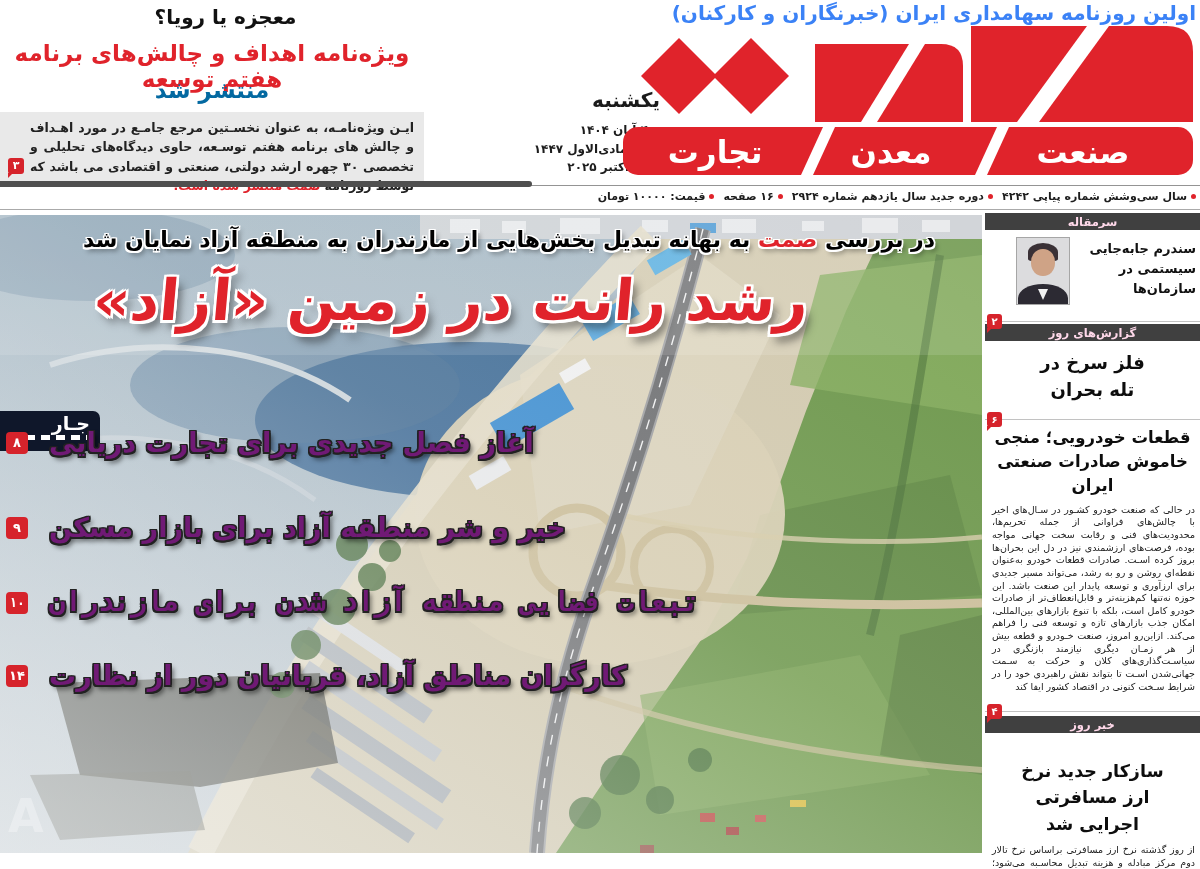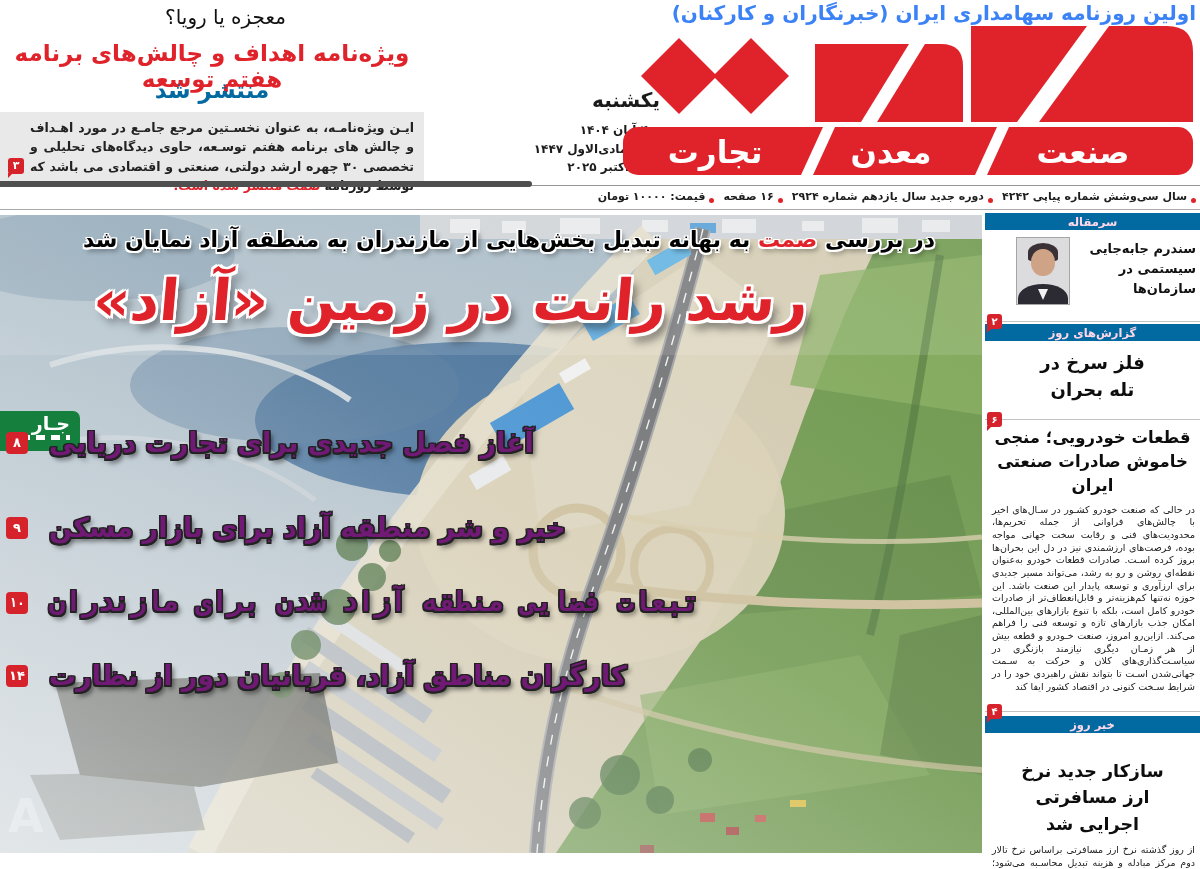--- a/index.html
+++ b/index.html
@@ -1,21 +1,21 @@
 <!DOCTYPE html>
 <html lang="fa"><head>
 <meta charset="utf-8">
 <style>
   html,body{margin:0;padding:0;background:#fff;}
   .page{position:relative;width:1200px;height:869px;background:#fff;overflow:hidden;
         font-family:"DejaVu Sans",sans-serif;}
   
   .promo{position:absolute;left:0;top:0;width:424px;height:182px;direction:rtl;}
   .promo-title{position:absolute;top:5px;left:0;right:0;text-align:center;
-               font-size:20px;font-weight:normal;color:#111;padding-left:27px;}
+               font-size:20px;font-weight:bold;color:#111;padding-left:27px;}
   .promo-sub1{position:absolute;top:40px;left:0;right:0;text-align:center;
               font-size:23px;font-weight:bold;color:#e0232b;}
   .promo-sub2{position:absolute;top:77px;left:0;right:0;text-align:center;
               font-size:23px;font-weight:bold;color:#0369a1;}
   .promo-body{position:absolute;top:112px;left:0;right:0;height:70px;background:#e9e9e9;
               box-sizing:border-box;padding:6px 10px 6px 30px;font-size:12.5px;font-weight:bold;
               color:#222;text-align:justify;line-height:1.55;}
   .promo-body .brand-inline{color:#e0232b;}
   .promo-body .red-tail{color:#e0232b;}
   .chip{background:#d6232b;color:#fff;font-weight:bold;display:flex;align-items:center;
@@ -33,21 +33,21 @@
   .logo{position:absolute;right:3px;top:26px;width:578px;height:152px;}
   
   .rule-thin-a{position:absolute;left:0;top:185px;width:1200px;height:1px;background:#949494;}
   .rule-thick{position:absolute;left:0;top:181px;width:532px;height:6px;background:#4f4f4f;
               border-radius:0 3px 3px 0;}
   .rule-thin-b{position:absolute;left:0;top:209px;width:1200px;height:1px;background:#aaa;}
   .urls{position:absolute;left:55px;top:189px;width:390px;text-align:center;
         font-family:"Liberation Serif",serif;font-size:15.5px;color:#111;}
   .issue{position:absolute;right:4px;top:190px;direction:rtl;display:flex;gap:9px;
          align-items:center;font-size:11px;font-weight:bold;color:#1d1d1d;}
-  .issue .seg{display:inline-flex;align-items:flex-end;gap:4px;}
+  .issue .seg{display:inline-flex;align-items:center;gap:4px;}
   .issue .reddot{width:5px;height:5px;}
   
   .photo{position:absolute;left:0;top:215px;width:982px;height:638px;overflow:hidden;background:#b5c1c9;}
   .photo svg{position:absolute;inset:0;}
   .kicker{position:absolute;top:12px;left:0;right:0;text-align:center;direction:rtl;
           font-size:22px;font-weight:bold;color:#000;
           text-shadow:-1.5px -1.5px 0 #fff,1.5px -1.5px 0 #fff,-1.5px 1.5px 0 #fff,
                       1.5px 1.5px 0 #fff,0 -1.5px 0 #fff,0 1.5px 0 #fff,-1.5px 0 0 #fff,
                       1.5px 0 0 #fff,3px 4px 5px rgba(0,0,0,.4);padding-left:36px;}
   .kicker .brand-inline{color:#e0232b;}
@@ -57,31 +57,31 @@
                       2.5px 2.5px 0 #fff,0 -2.5px 0 #fff,0 2.5px 0 #fff,-2.5px 0 0 #fff,
                       2.5px 0 0 #fff,6px 8px 9px rgba(30,30,30,.55);}
   .related{position:absolute;left:6px;top:0;width:640px;}
   .rel-item{position:absolute;display:flex;align-items:center;gap:9px;direction:ltr;white-space:nowrap;}
   .rel-chip{width:22px;height:22px;font-size:13px;border-radius:4px;flex:none;}
   .rel-chip::after{display:none;}
   .rel-label{direction:rtl;font-size:27px;font-weight:bold;color:#701a75;
           text-shadow:-1.5px -1.5px 0 #222,1.5px -1.5px 0 #222,-1.5px 1.5px 0 #222,
                       1.5px 1.5px 0 #222,0 -1.5px 0 #222,0 1.5px 0 #222,-1.5px 0 0 #222,
                       1.5px 0 0 #222,3px 4px 5px rgba(0,0,0,.6);margin-left:12px;}
-  .ribbon{position:absolute;left:0;top:196px;width:80px;height:40px;background:#15803d;
+  .ribbon{position:absolute;left:0;top:196px;width:100px;height:40px;background:#0f172a;
           border-radius:0 7px 7px 0;color:#fff;direction:rtl;box-sizing:border-box;
           padding:1px 10px 0 8px;font-size:19px;font-weight:bold;z-index:1;}
   .ribbon .dashes{margin-top:1px;height:5px;width:64px;
           background:repeating-linear-gradient(90deg,#fff 0 9px,transparent 9px 15px);}
   .rel-item{z-index:2;}
   .watermark{position:absolute;left:8px;bottom:14px;font-size:46px;font-weight:bold;
           color:rgba(255,255,255,.32);line-height:1;}
   
   .sidebar{position:absolute;left:985px;top:213px;width:215px;direction:rtl;}
-  .sb-bar{height:17px;background:#0369a1;color:#ffd9ea;font-size:11.5px;font-weight:bold;
+  .sb-bar{height:17px;background:#404040;color:#ffd9ea;font-size:11.5px;font-weight:bold;
           display:flex;align-items:center;justify-content:center;}
   .sb-div{position:relative;height:14px;border-bottom:1px solid #c2c2c2;margin-bottom:2px;}
   .sb-chip{position:absolute;left:2px;bottom:-8px;width:15px;height:15px;font-size:10px;}
   .editorial{display:flex;gap:8px;padding:7px 4px 2px 2px;min-height:68px;}
   .ed-title{flex:1;font-size:13px;font-weight:bold;color:#111;line-height:1.55;
             padding-top:2px;width:115px;max-width:118px;}
   .portrait{width:52px;height:66px;background:#dcdcde;border:1px solid #a6a6a6;
             position:relative;overflow:hidden;flex:none;}
   .portrait .hair{position:absolute;top:5px;left:11px;width:30px;height:18px;
             border-radius:50% 50% 12% 12%;background:#3a3136;}

